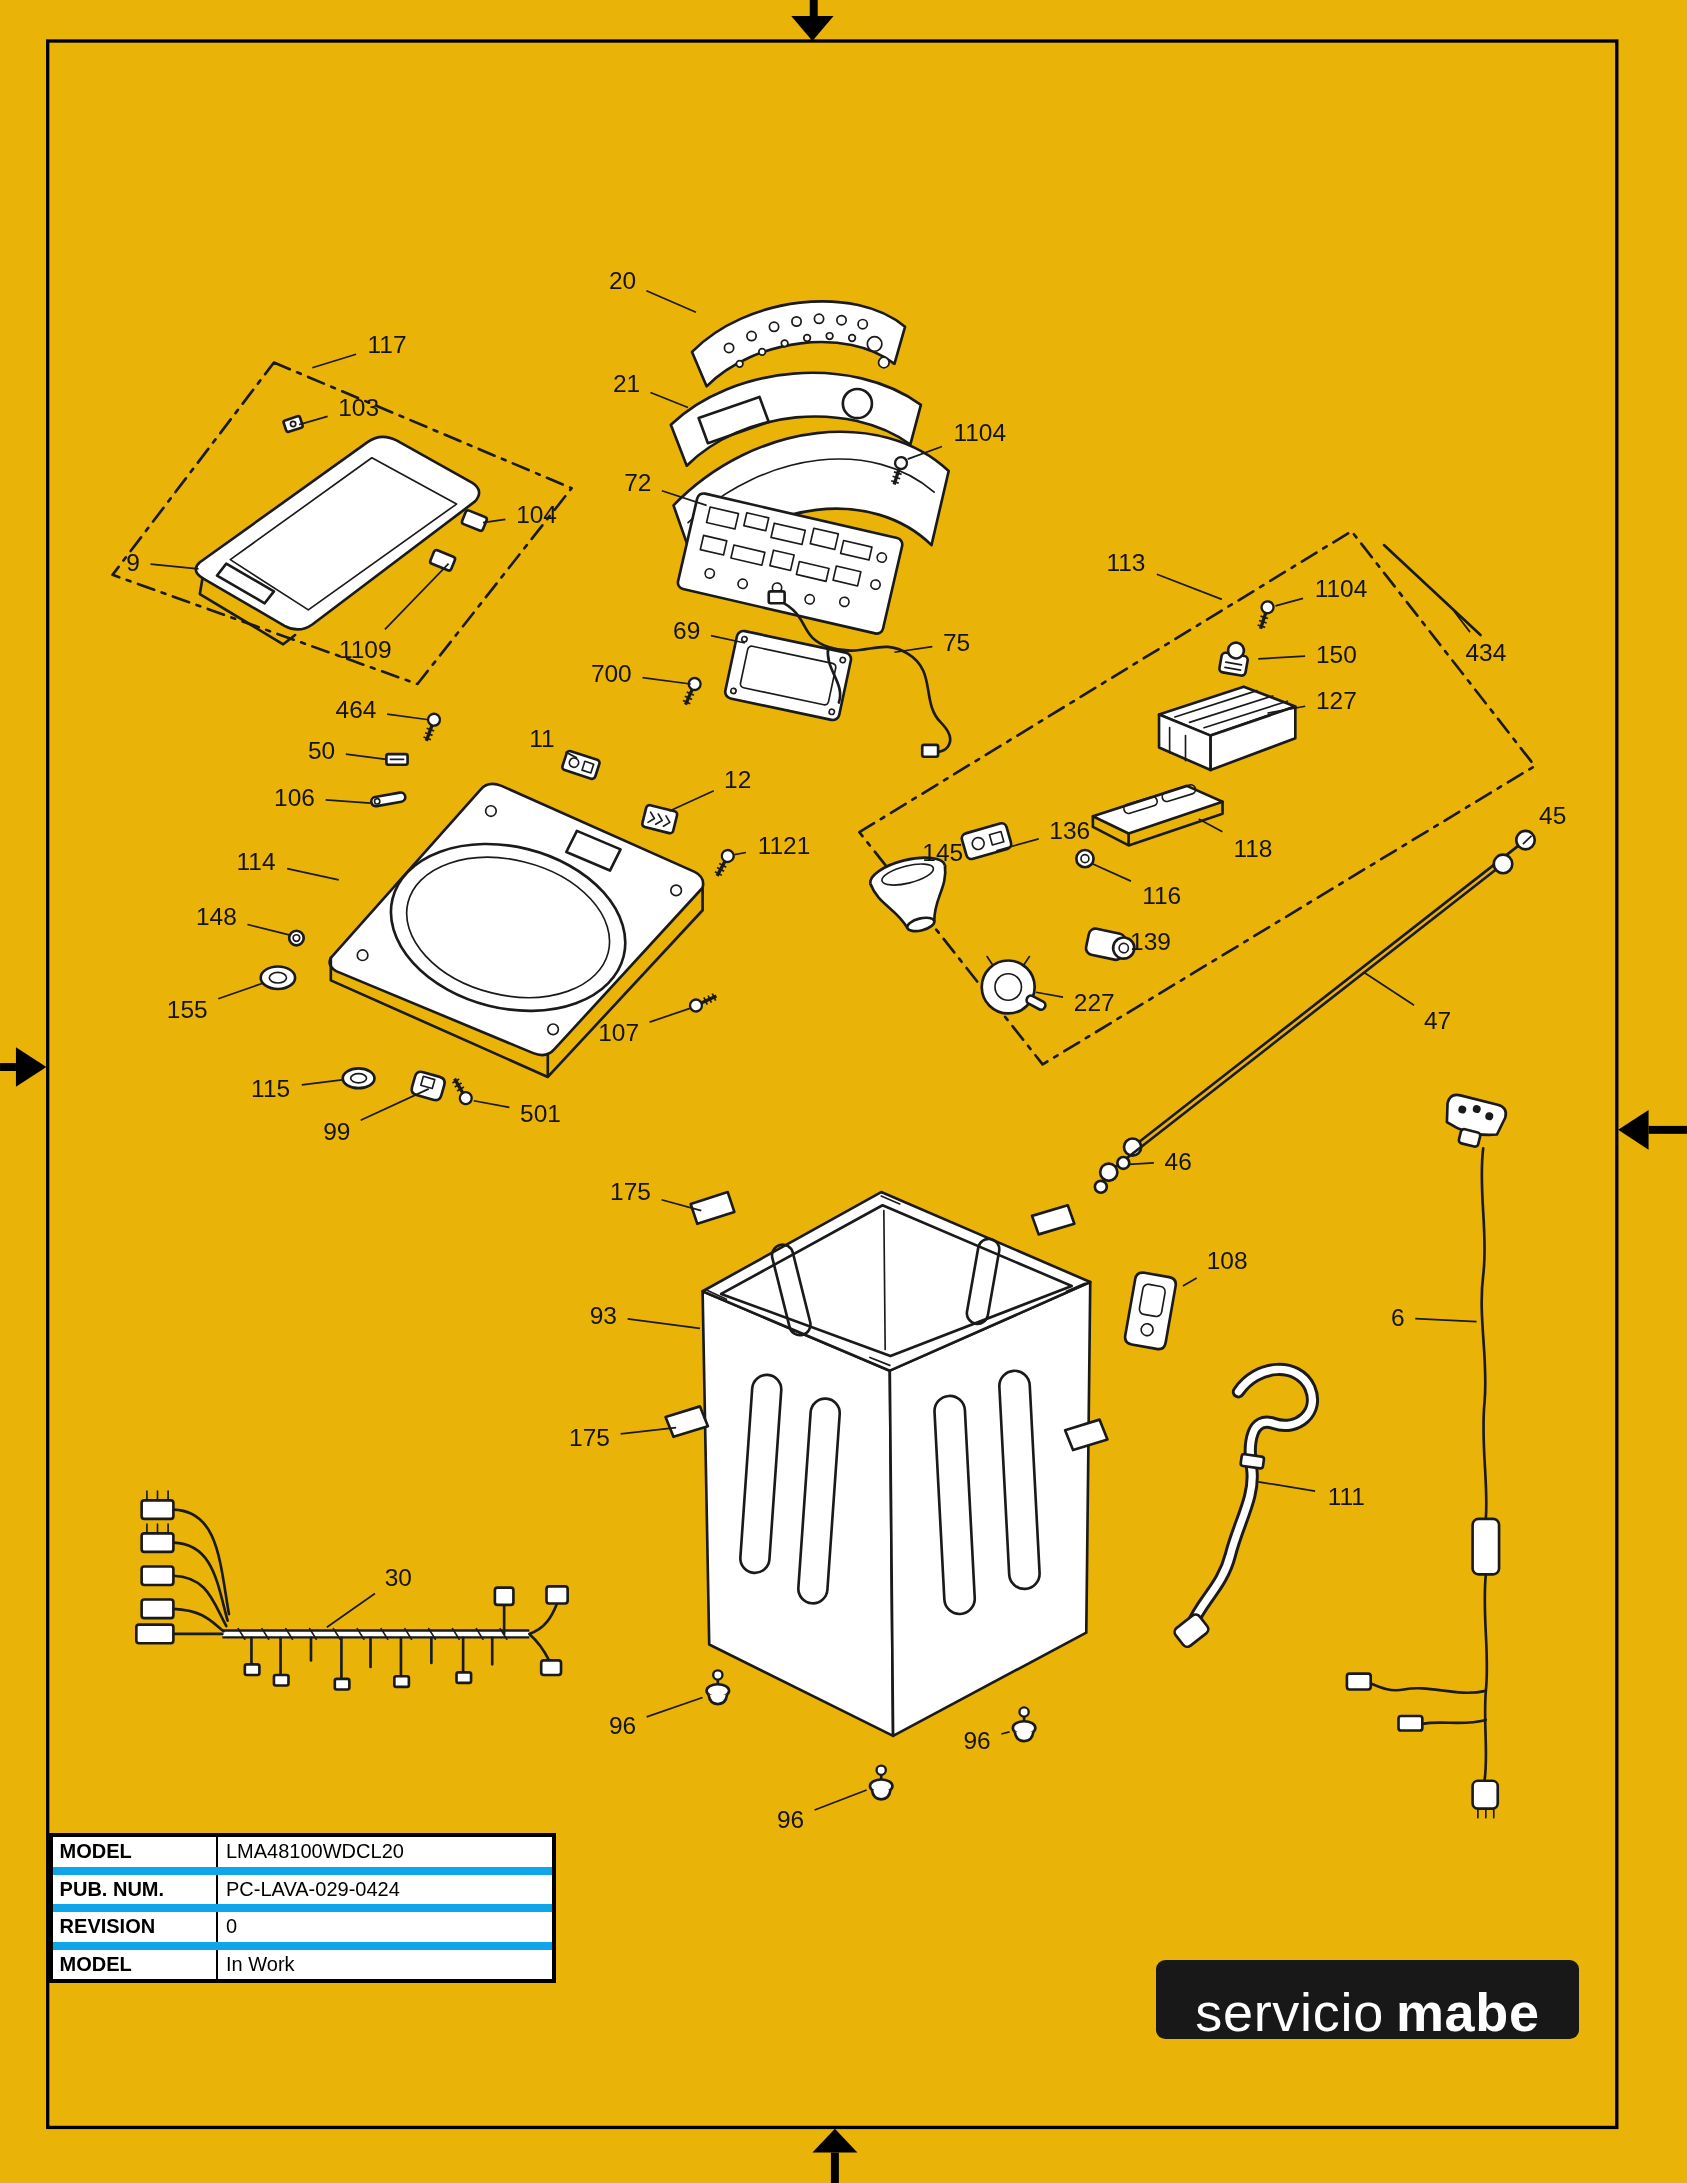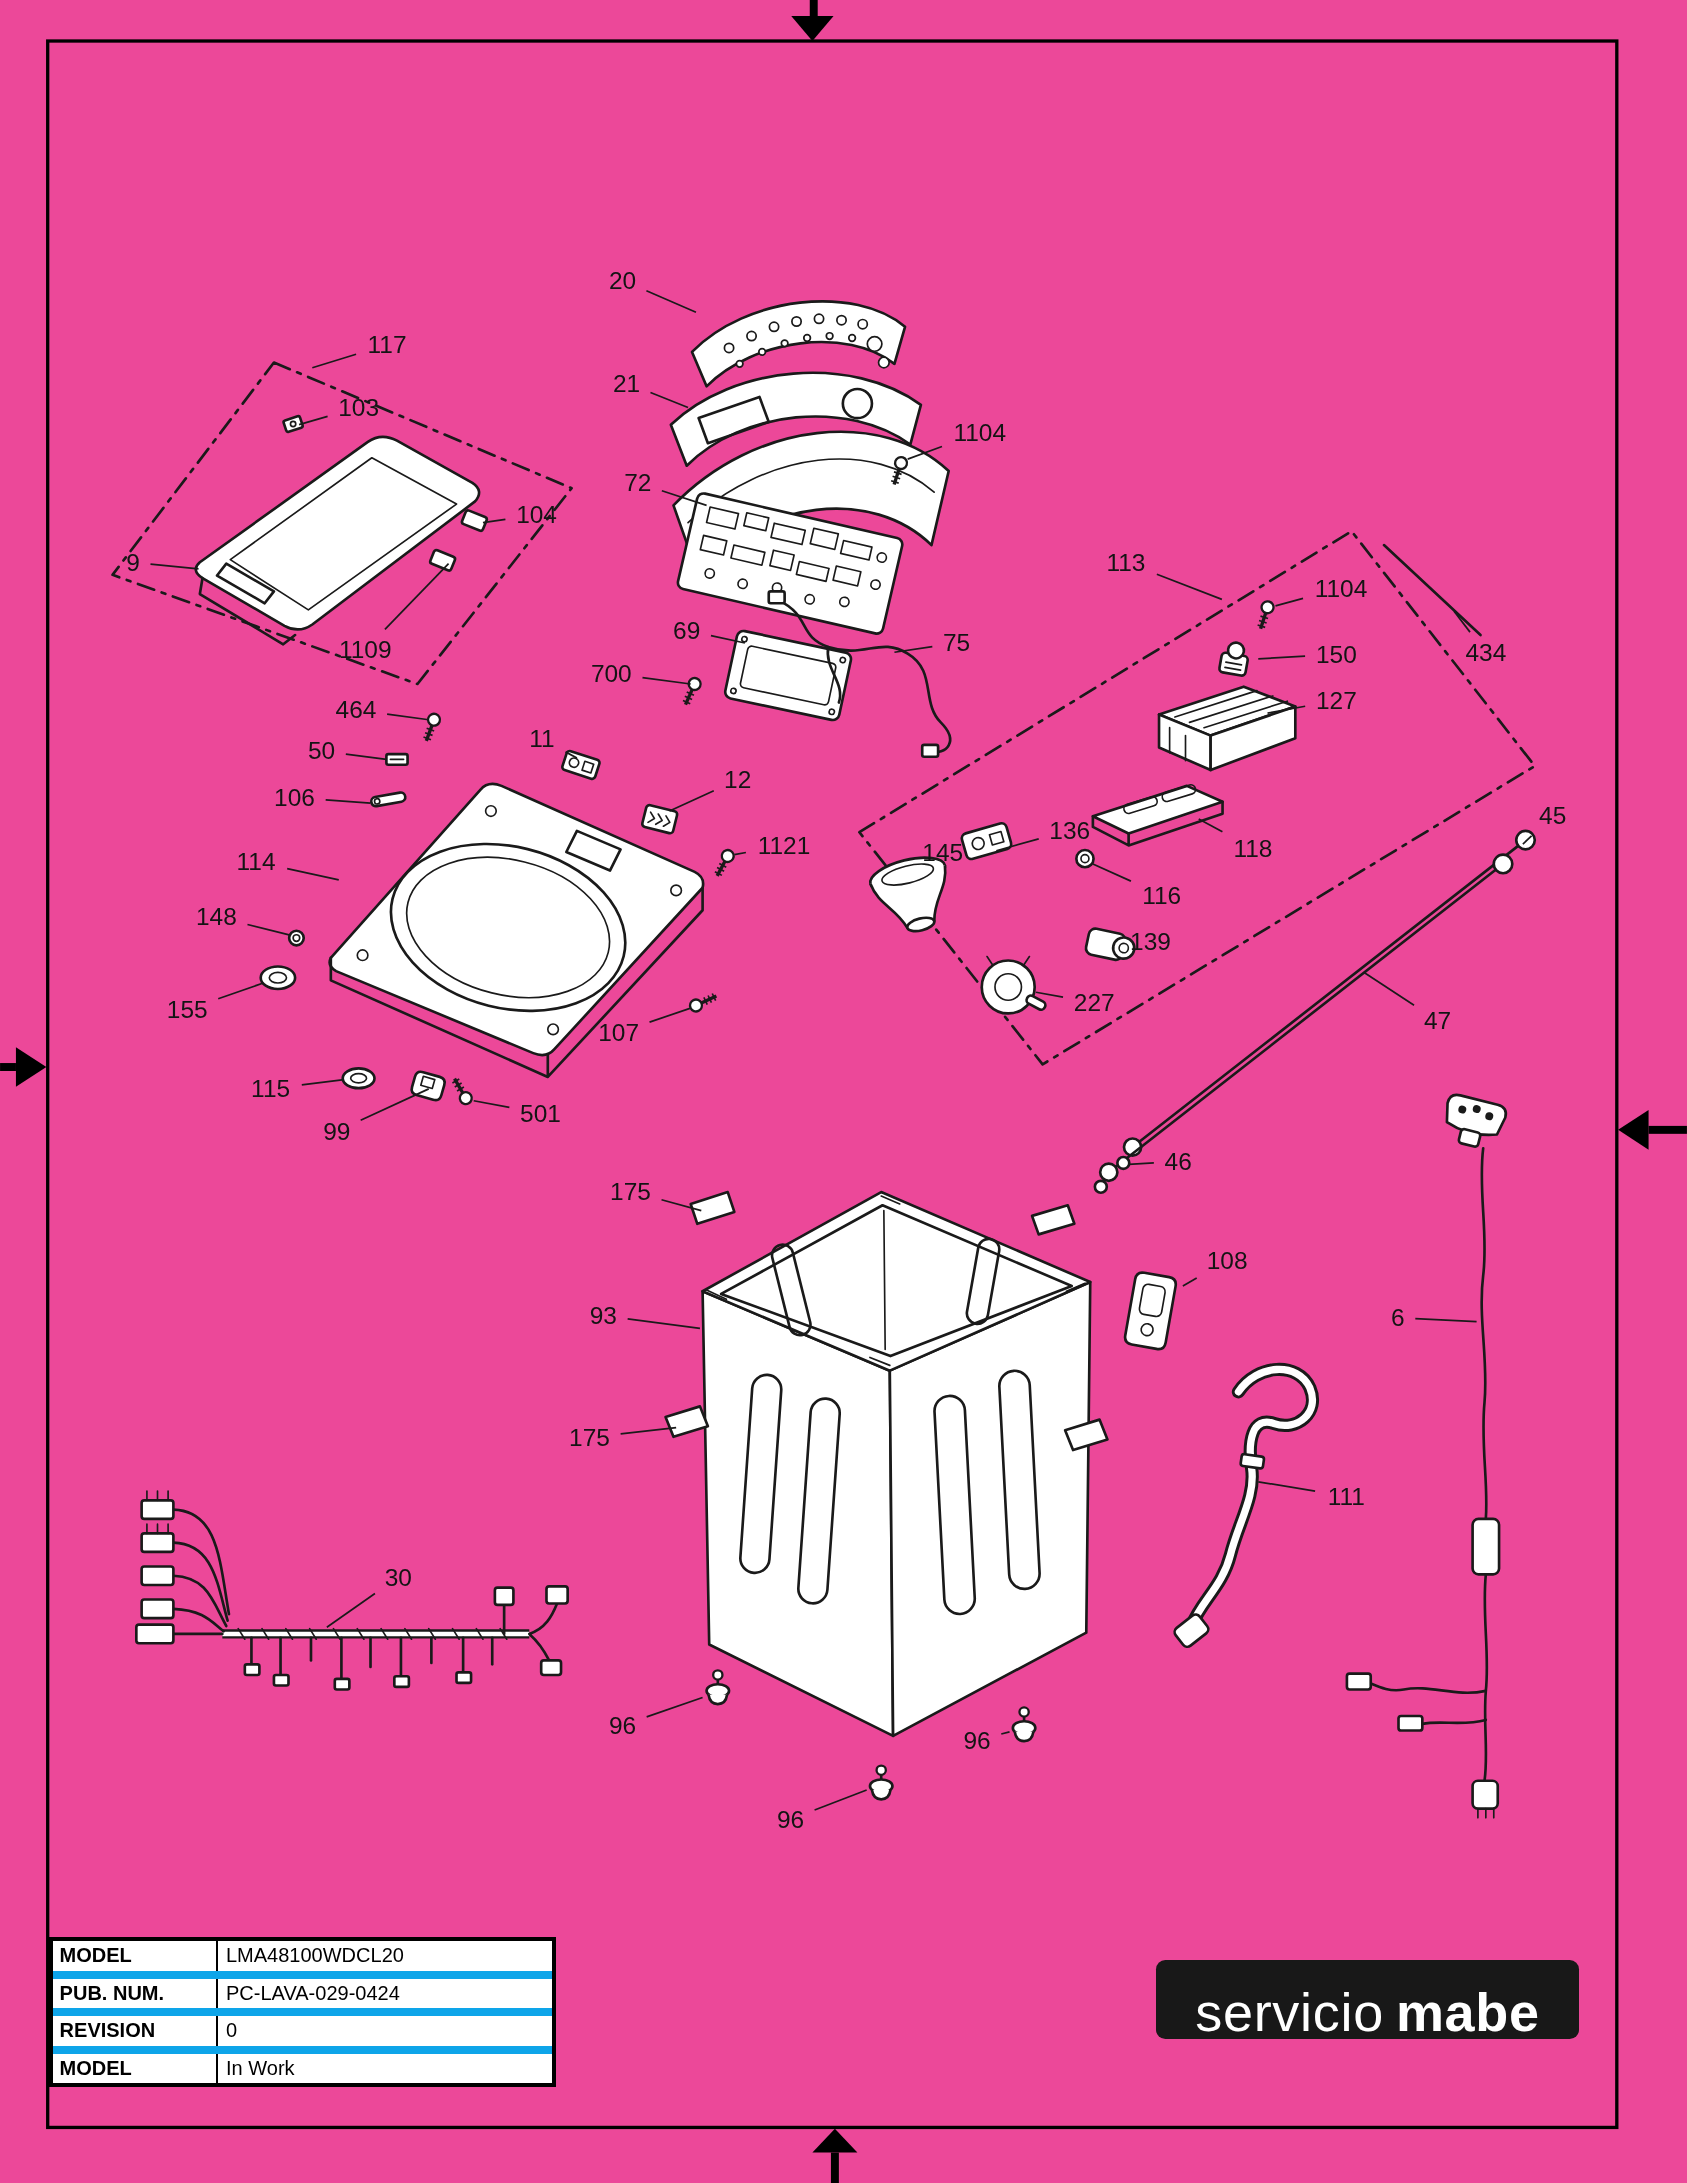--- a/index.html
+++ b/index.html
@@ -1,34 +1,34 @@
 <!DOCTYPE html>
 <html style="font-size:10.6px"><head>
 <meta charset="utf-8">
 <style>
   *{margin:0;padding:0;box-sizing:border-box}
   html,body{background:#fff}
   body{font-family:"Liberation Sans",sans-serif}
-  .page{position:relative;width:1687px;height:2183px;background:#ec4899;overflow:hidden}
+  .page{position:relative;width:1687px;height:2183px;background:#eab308;overflow:hidden}
   .art{position:absolute;left:0;top:0;width:1687px;height:2183px}
 
   
   .ln{fill:none;stroke:#1a1a1a;stroke-width:4;stroke-linecap:round;stroke-linejoin:round}
   .fw{fill:#fff;stroke:#1a1a1a;stroke-width:4;stroke-linejoin:round}
   .fd{fill:#1a1a1a;stroke:none}
   .thin{stroke-width:2.5}
   .dash{stroke-dasharray:26 12 6 12}
 
   [data-name="callout-labels"] text{
     font-family:"Liberation Sans",sans-serif;font-size:37px;fill:#141414;
     text-anchor:middle;dominant-baseline:central}
   [data-name="callout-leader-lines"] line{stroke:#1a1a1a;stroke-width:2.6}
 
   
-  .info-table{position:absolute;left:49px;top:1937px;width:507px;border:4px solid #000;background:#fff}
+  .info-table{position:absolute;left:49px;top:1833px;width:507px;border:4px solid #000;background:#fff}
   .info-table .tr{display:flex;border-top:8px solid #0ea5e9}
   .info-table .tr:first-child{border-top:none}
   .info-table .th{width:165px;border-right:2px solid #000;font-weight:bold;font-size:20px;
     padding:3.3px 6.6px;white-space:nowrap}
   .info-table .td{flex:1;font-size:20px;padding:3.3px 8px;white-space:nowrap}
 
   
   .logo{position:absolute;left:1156px;top:1960px;width:423px;height:79px;background:#181818;
     border-radius:9.3px;display:flex;align-items:flex-end;justify-content:center;gap:12px;color:#fff;
     font-size:54px;line-height:1}

